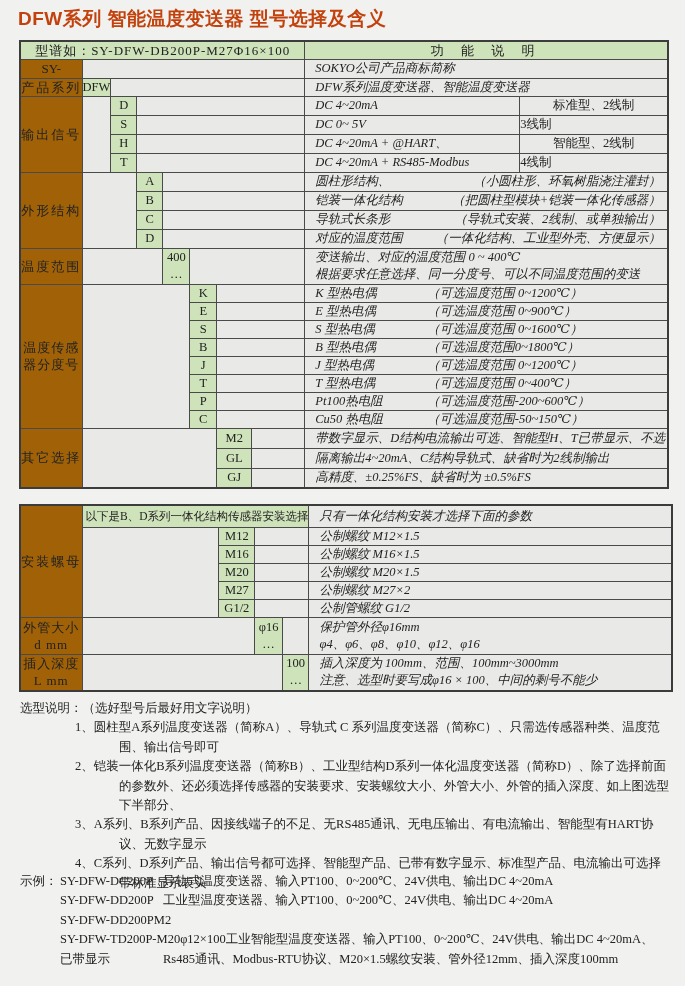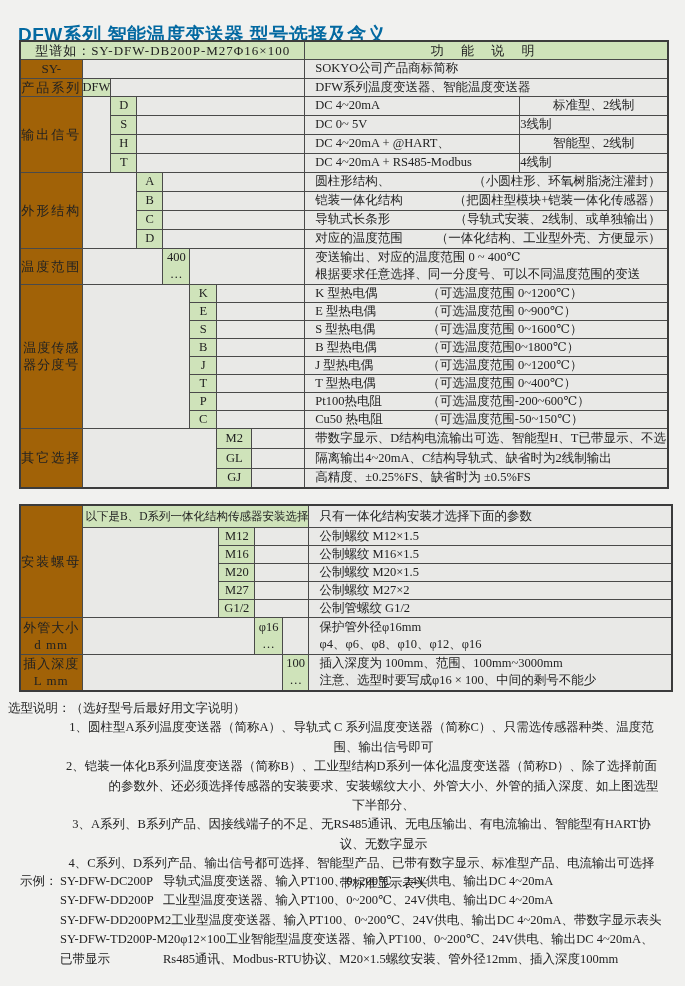--- a/index.html
+++ b/index.html
@@ -3,55 +3,55 @@
 <meta charset="utf-8">
 <style>
   html,body{margin:0;padding:0;}
   body{
     width:685px;height:986px;position:relative;
     background:#f1f1ef;
     font-family:"Liberation Serif","DejaVu Serif",serif;
     color:#222;
   }
   .title{
-    position:absolute;left:18px;top:22px;margin:0;
+    position:absolute;left:18px;top:6px;margin:0;
     font-family:"Liberation Sans","DejaVu Sans",sans-serif;
-    font-size:19px;font-weight:bold;color:#0369a1;letter-spacing:.5px;
+    font-size:19px;font-weight:bold;color:#c2410c;letter-spacing:.5px;
   }
   table{border-collapse:collapse;table-layout:fixed;position:absolute;left:19px;}
   .t1{top:40px;}
   .t2{top:504px;}
   td{
     border:1px solid #4a4a4a;background:#e9e9e7;
     font-size:12.5px;line-height:15px;padding:0;overflow:hidden;white-space:nowrap;
   }
   table{border:2px solid #3c3c3c;}
   td.g{background:#cfe3ba;}
   td.lab{background:#a16207;text-align:center;letter-spacing:2px;font-size:13px;}
   td.c{text-align:center;}
   td.nr{text-align:left;padding-right:14px;}
-  td.desc{padding-left:10px;}
+  td.desc{padding-left:10px;font-style:italic;}
   td.hdr{font-size:13px;letter-spacing:1px;}
   td.sp{letter-spacing:7px;}
   td.thdr{font-size:11.5px;padding-left:3px;letter-spacing:0;margin-top:41px;}
   .two div{line-height:17px;}
   td.code{font-size:12.5px;}
   .fx{display:flex;justify-content:space-between;padding-right:6px;}
   .sn{display:inline-block;width:112px;}
   tr.h18{height:18px;}
   tr.h19{height:19px;}
   tr.h20{height:20px;}
   tr.h22{height:22px;}
   tr.h36{height:36px;margin-left:28px;}
   tr.h37{height:37px;}
   .notes{
-    position:absolute;left:8px;top:699px;width:652px;
+    position:absolute;left:20px;top:699px;width:652px;
     font-size:12.5px;line-height:19.4px;
   }
-  .notes .item{padding-left:99px;text-indent:-44px;white-space:normal;text-align:center;}
+  .notes .item{padding-left:99px;text-indent:-44px;white-space:normal;}
   .examples{
     position:absolute;left:20px;top:872px;width:660px;
     font-size:12.5px;line-height:19.4px;
   }
   .ex-row{display:flex;}
   .ex-lbl{display:inline-block;width:40px;flex:none;}
   .ex-model{display:inline-block;min-width:103px;flex:none;}
 </style>
 </head>
 <body>
@@ -334,21 +334,20 @@
     <span>导轨式温度变送器、输入PT100、0~200℃、24V供电、输出DC 4~20mA</span>
   </div>
   <div class="ex-row">
     <span class="ex-lbl"></span>
     <span class="ex-model">SY-DFW-DD200P</span>
     <span>工业型温度变送器、输入PT100、0~200℃、24V供电、输出DC 4~20mA</span>
   </div>
   <div class="ex-row">
     <span class="ex-lbl"></span>
     <span class="ex-model">SY-DFW-DD200PM2</span>
-    <span>工业型温度变送器、输入PT100、0~200℃、24V供电、输出DC 4~20mA、带数字显示表头</span>
   </div>
   <div class="ex-row">
     <span class="ex-lbl"></span>
     <span class="ex-model">SY-DFW-TD200P-M20φ12×100</span>
     <span>工业智能型温度变送器、输入PT100、0~200℃、24V供电、输出DC 4~20mA、</span>
   </div>
   <div class="ex-row">
     <span class="ex-lbl"></span>
     <span class="ex-model">已带显示</span>
     <span>Rs485通讯、Modbus-RTU协议、M20×1.5螺纹安装、管外径12mm、插入深度100mm</span>

